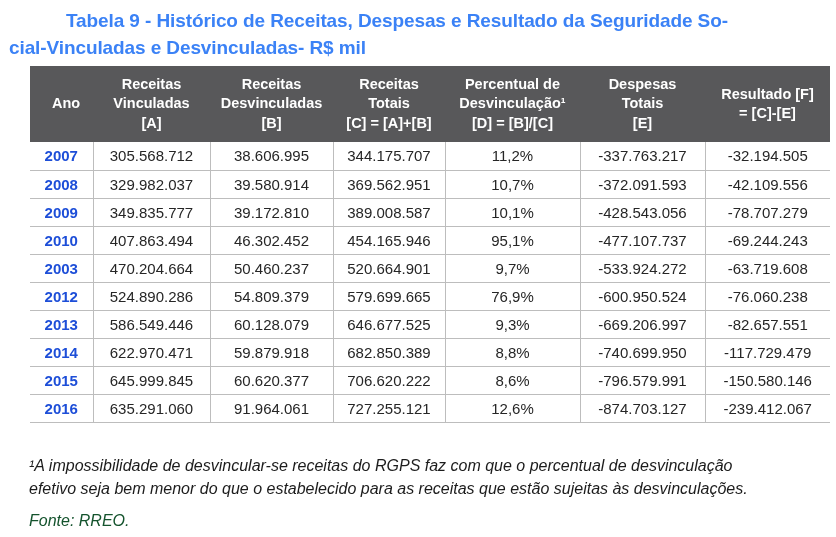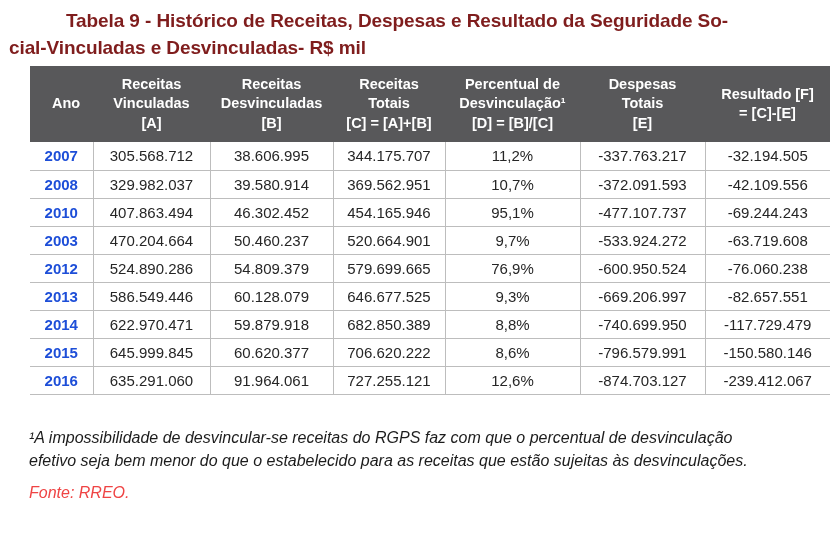--- a/index.html
+++ b/index.html
@@ -23,21 +23,21 @@
   }
   .page { position: relative; width: 836px; height: 537px; }
 
   
   .title {
     margin: 7px 4px 0 9px;
     font-weight: bold;
     font-size: 19px;
     line-height: 27px;
     letter-spacing: -0.1px;
-    color: #7f1d1d;
+    color: #3b82f6;
   }
   .title-line1 { text-indent: 57px; white-space: nowrap; }
   .title-line2 { white-space: nowrap; }
 
   
   table.data-table {
     border-collapse: collapse;
     table-layout: fixed;
     width: 800px;
     margin: 5px 0 0 30px;
@@ -82,21 +82,21 @@
     width: 802px;
     font-style: italic;
     font-size: 16px;
     line-height: 23px;
     color: #1c1c1c;
   }
   .source {
     margin: 12px 0 0 29px;
     font-style: italic;
     font-size: 16px;
-    color: #ef4444;
+    color: #14532d;
   }
 </style>
 </head>
 <body>
 
 <div class="page">
 
   <div class="title">
     <div class="title-line1">Tabela 9 - Histórico de Receitas, Despesas e Resultado da Seguridade So-</div>
     <div class="title-line2">cial-Vinculadas e Desvinculadas- R$ mil</div>
@@ -138,20 +138,29 @@
         <tr>
           <td class="year">2008</td>
           <td class="num">329.982.037</td>
           <td class="num">39.580.914</td>
           <td class="num">369.562.951</td>
           <td class="num">10,7%</td>
           <td class="num">-372.091.593</td>
           <td class="num">-42.109.556</td>
         </tr>
         <tr>
+          <td class="year">2009</td>
+          <td class="num">349.835.777</td>
+          <td class="num">39.172.810</td>
+          <td class="num">389.008.587</td>
+          <td class="num">10,1%</td>
+          <td class="num">-428.543.056</td>
+          <td class="num">-78.707.279</td>
+        </tr>
+        <tr>
           <td class="year">2010</td>
           <td class="num">407.863.494</td>
           <td class="num">46.302.452</td>
           <td class="num">454.165.946</td>
           <td class="num">95,1%</td>
           <td class="num">-477.107.737</td>
           <td class="num">-69.244.243</td>
         </tr>
         <tr>
           <td class="year">2003</td>

